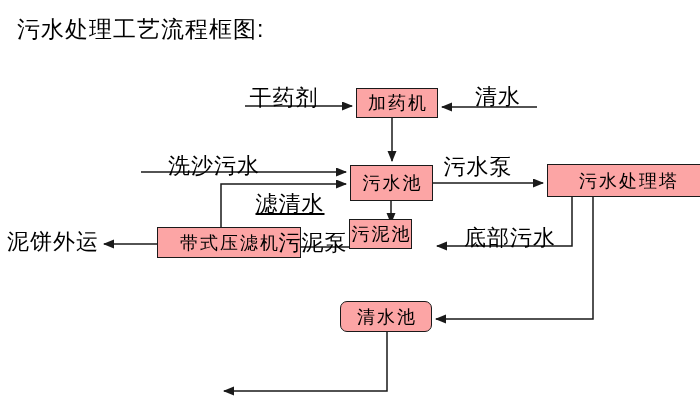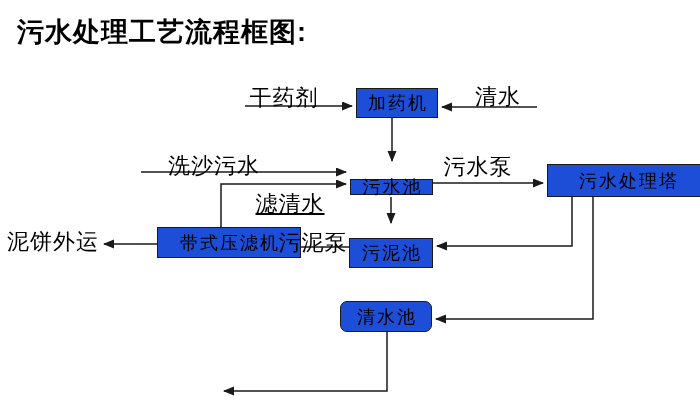--- a/index.html
+++ b/index.html
@@ -11,31 +11,31 @@
     position: relative;
     width: 700px;
     height: 420px;
     background: var(--bg, #ffffff);
     overflow: hidden;
   }
   .title {
     position: absolute;
     left: 17px;
     top: 14px;
-    font-size: 27px;
-    font-weight: bold;
+    font-size: 23px;
+    font-weight: normal;
     color: var(--text, #000);
     letter-spacing: 1px;
     white-space: nowrap;
   }
   .node {
     position: absolute;
     box-sizing: border-box;
     border: 1.5px solid var(--line, #1a1a1a);
-    background: #1d4ed8;
+    background: #fca5a5;
     display: flex;
     align-items: center;
     justify-content: center;
     font-size: 18px;
     letter-spacing: 2px;
     color: var(--text, #000);
     white-space: nowrap;
   }
   .node span { transform: translateX(1px); }
   .flow-label {
@@ -54,23 +54,23 @@
   }
   svg.lines .edge {
     fill: none;
     stroke: var(--line, #1a1a1a);
     stroke-width: 1.5;
   }
   .arrowhead { fill: var(--line, #1a1a1a); }
 
   
   #node-dosing      { left: 356px; top:  88px; width:  82px; height: 30px; }
-  #node-sewagepool  { left: 350px; top: 179px; width:  83px; height: 16px; }
+  #node-sewagepool  { left: 350px; top: 165px; width:  83px; height: 36px; }
   #node-tower       { left: 547px; top: 164px; width: 162px; height: 33px; }
-  #node-sludgepool  { left: 349px; top: 238px; width:  84px; height: 30px; }
+  #node-sludgepool  { left: 349px; top: 219px; width:  63px; height: 30px; }
   #node-beltpress   { left: 157px; top: 227px; width: 144px; height: 31px; }
   #node-cleanpool   { left: 340px; top: 301px; width:  92px; height: 31px; border-radius: 7px; }
 
   
   #lbl-dry-agent    { left: 284px; top:  83px; }
   #lbl-clean-water  { left: 498px; top:  82px; }
   #lbl-sand-sewage  { left: 214px; top: 151px; }
   #lbl-sewage-pump  { left: 478px; top: 152px; }
   #lbl-filtered     { left: 290px; top: 189px; text-decoration: underline; }
   #lbl-sludge-pump  { left: 313px; top: 228px; text-align: right; }
@@ -123,15 +123,16 @@
   <div class="node" id="node-cleanpool">
     <span>清水池</span>
   </div>
 
   <div class="flow-label" id="lbl-dry-agent">干药剂</div>
   <div class="flow-label" id="lbl-clean-water">清水</div>
   <div class="flow-label" id="lbl-sand-sewage">洗沙污水</div>
   <div class="flow-label" id="lbl-sewage-pump">污水泵</div>
   <div class="flow-label" id="lbl-filtered">滤清水</div>
   <div class="flow-label" id="lbl-sludge-pump">污泥泵</div>
+  <div class="flow-label" id="lbl-bottom">底部污水</div>
   <div class="flow-label" id="lbl-mud-cake">泥饼外运</div>
 
 </div>
 
 </body></html>

